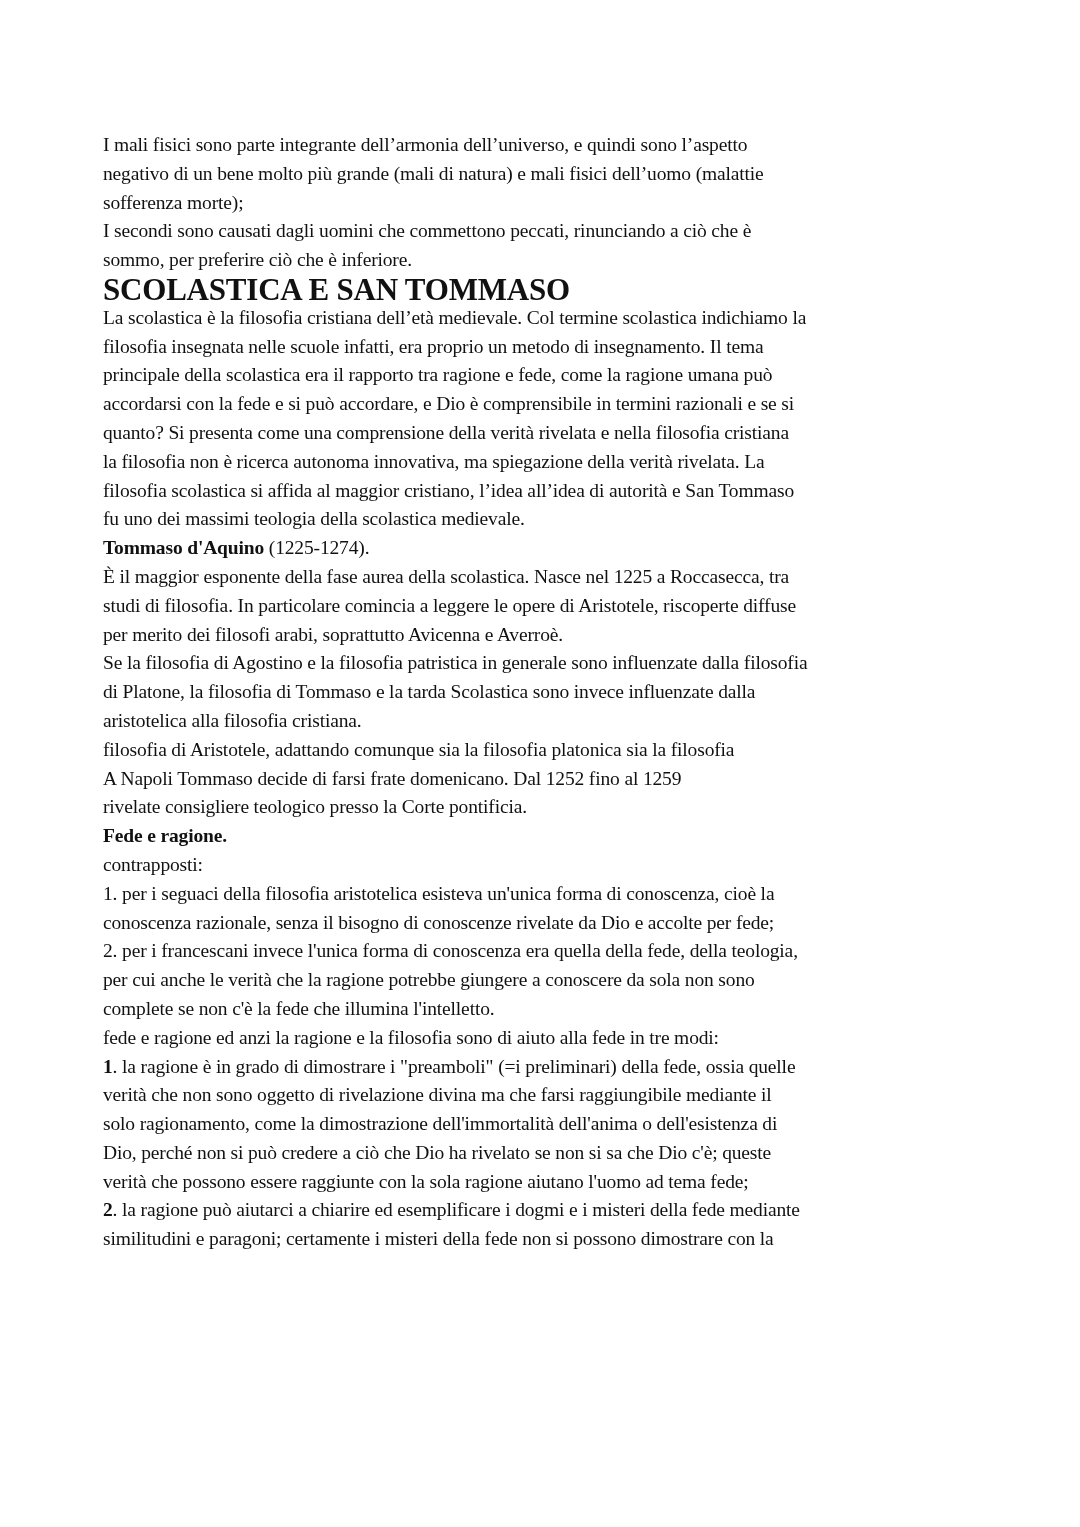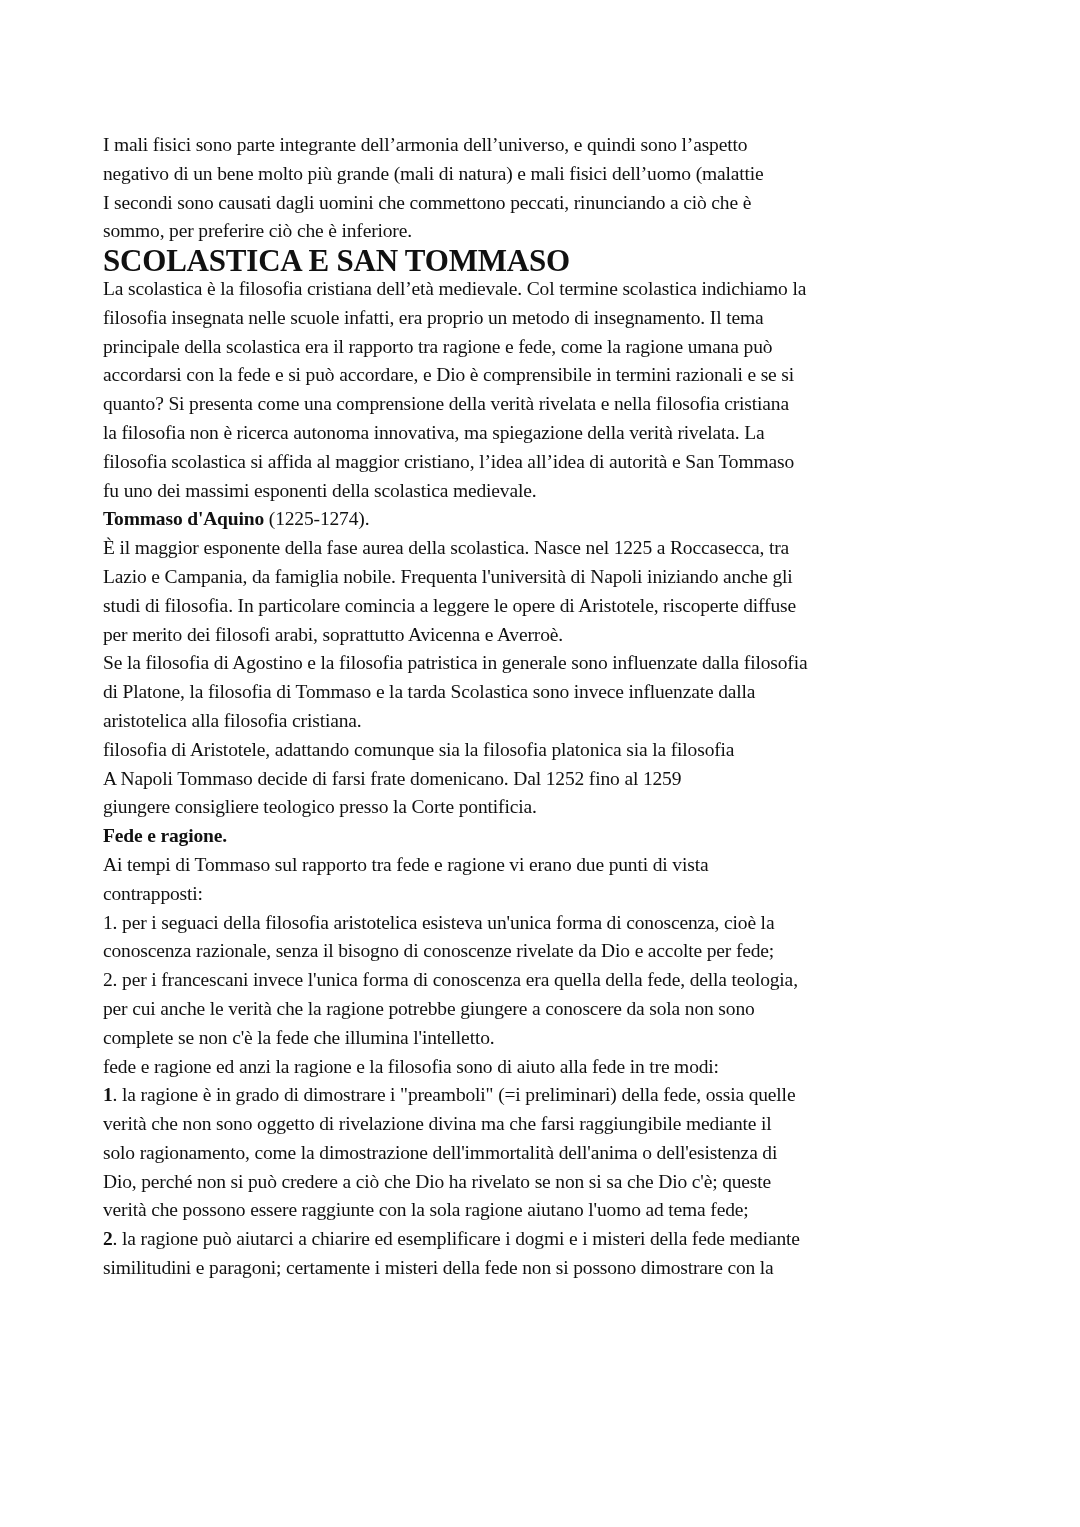--- a/index.html
+++ b/index.html
@@ -28,56 +28,55 @@
   b { font-weight: bold; }
 </style>
 </head>
 <body>
 
 <div class="page">
 
   <div>
     <span class="line">I mali fisici sono parte integrante dell’armonia dell’universo, e quindi sono l’aspetto</span>
     <span class="line">negativo di un bene molto più grande (mali di natura) e mali fisici dell’uomo (malattie</span>
+    <span class="line">sofferenza morte);</span>
     <span class="line">I secondi sono causati dagli uomini che commettono peccati, rinunciando a ciò che è</span>
     <span class="line">sommo, per preferire ciò che è inferiore.</span>
   </div>
 
   <span class="heading">SCOLASTICA E SAN TOMMASO</span>
 
   <div>
     <span class="line">La scolastica è la filosofia cristiana dell’età medievale. Col termine scolastica indichiamo la</span>
     <span class="line">filosofia insegnata nelle scuole infatti, era proprio un metodo di insegnamento. Il tema</span>
     <span class="line">principale della scolastica era il rapporto tra ragione e fede, come la ragione umana può</span>
     <span class="line">accordarsi con la fede e  si può accordare, e Dio è comprensibile in termini razionali e se si</span>
     <span class="line">quanto? Si presenta come una comprensione della verità rivelata e nella filosofia cristiana</span>
     <span class="line">la filosofia non è ricerca autonoma innovativa, ma spiegazione della verità rivelata. La</span>
     <span class="line">filosofia scolastica si affida al maggior cristiano, l’idea all’idea di autorità e San Tommaso</span>
-    <span class="line">fu uno dei massimi esponenti della scolastica medievale.</span>
+    <span class="line">fu uno dei massimi teologia della scolastica medievale.</span>
   </div>
 
   <span class="line"><b>Tommaso d'Aquino</b><span> (1225-1274).</span></span>
 
   <div>
     <span class="line">È il maggior esponente della fase aurea della scolastica. Nasce nel 1225 a Roccasecca, tra</span>
-    <span class="line">Lazio e Campania, da famiglia nobile. Frequenta l'università di Napoli iniziando anche gli</span>
     <span class="line">studi di filosofia. In particolare comincia a leggere le opere di Aristotele, riscoperte diffuse</span>
     <span class="line">per merito dei filosofi arabi, soprattutto Avicenna e Averroè.</span>
     <span class="line">Se la filosofia di Agostino e la filosofia patristica in generale sono influenzate dalla filosofia</span>
     <span class="line">di Platone, la filosofia di Tommaso e la tarda Scolastica sono invece influenzate dalla</span>
     <span class="line">aristotelica alla filosofia cristiana.</span>
     <span class="line">filosofia di Aristotele, adattando comunque sia la filosofia platonica sia la filosofia</span>
     <span class="line">A Napoli Tommaso decide di farsi frate domenicano. Dal 1252 fino al 1259</span>
-    <span class="line">giungere consigliere teologico presso la Corte pontificia.</span>
+    <span class="line">rivelate consigliere teologico presso la Corte pontificia.</span>
   </div>
 
   <span class="line"><b>Fede e ragione.</b></span>
 
   <div>
-    <span class="line">Ai tempi di Tommaso sul rapporto tra fede e ragione vi erano due punti di vista</span>
     <span class="line">contrapposti:</span>
     <span class="line">1. per i seguaci della filosofia aristotelica esisteva un'unica forma di conoscenza, cioè la</span>
     <span class="line">conoscenza razionale, senza il bisogno di conoscenze rivelate da Dio e accolte per fede;</span>
     <span class="line">2. per i francescani invece l'unica forma di conoscenza era quella della fede, della teologia,</span>
     <span class="line">per cui anche le verità che la ragione potrebbe giungere a conoscere da sola non sono</span>
     <span class="line">complete se non c'è la fede che illumina l'intelletto.</span>
     <span class="line">fede e ragione ed anzi la ragione e la filosofia sono di aiuto alla fede in tre modi:</span>
   </div>
 
   <div>

